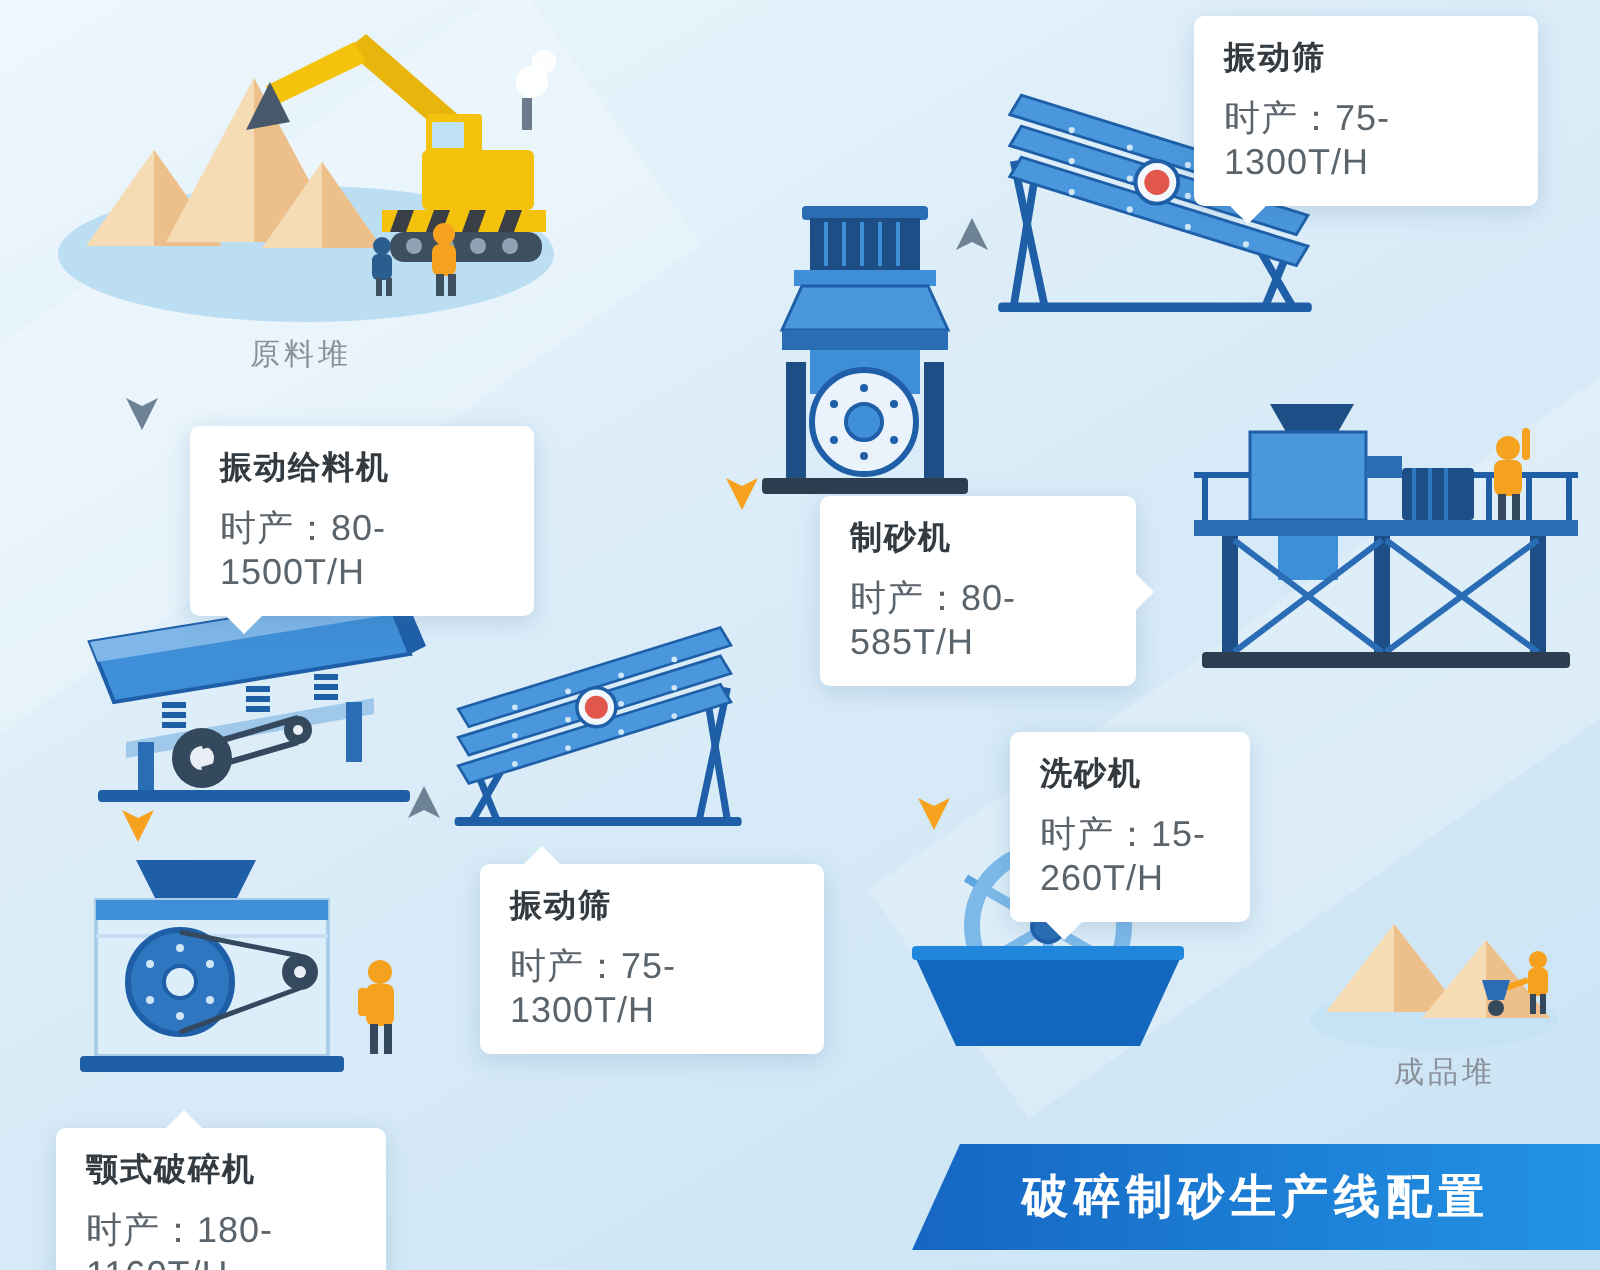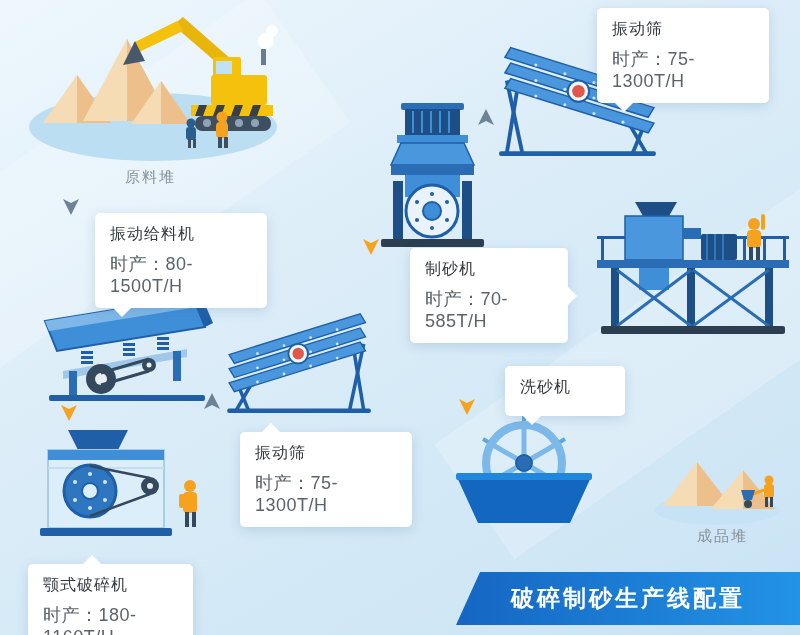--- a/index.html
+++ b/index.html
@@ -5,21 +5,21 @@
   * { margin:0; padding:0; box-sizing:border-box; }
   html,body { width:800px; height:635px; }
   body { font-family:"Liberation Sans","DejaVu Sans",sans-serif; }
   .stage { position:relative; width:800px; height:635px; overflow:hidden;
     background:linear-gradient(150deg,#eef7fd 0%,#dcedf8 40%,#c9e3f4 100%); }
   .stripe { position:absolute; background:rgba(255,255,255,0.22); transform:rotate(-35deg); pointer-events:none; }
   .node { position:absolute; z-index:1; }
   .caption { position:absolute; color:#8a9199; font-size:15px; letter-spacing:2px; z-index:2; }
   .card { position:absolute; background:#ffffff; border-radius:5px; padding:11px 15px;
     box-shadow:0 3px 12px rgba(60,110,160,0.20); z-index:5; }
-  .card-title { font-size:16px; color:#333a40; margin-bottom:7px; letter-spacing:1px; }
+  .card-title { font-size:16px; color:#333a40; margin-bottom:7px; letter-spacing:1px;font-weight:bold; }
   .card-cap { font-size:18px; color:#5c646b; letter-spacing:0.5px; }
   .pointer { position:absolute; width:0; height:0; border:9px solid transparent; }
   .pt-down { border-top-color:#fff; border-bottom-width:0; bottom:-9px; }
   .pt-up { border-bottom-color:#fff; border-top-width:0; top:-9px; }
   .pt-right { border-left-color:#fff; border-right-width:0; right:-9px; top:50%; margin-top:-9px; }
   .arrow { position:absolute; z-index:4; }
   .banner { position:absolute; left:456px; top:572px; width:344px; height:53px;
     background:linear-gradient(90deg,#1566c2,#2293e6);
     clip-path:polygon(24px 0,100% 0,100% 100%,0 100%);
     display:flex; align-items:center; justify-content:center; z-index:6; }
@@ -353,38 +353,39 @@
 
 
   <div class="card" style="left:597px;top:8px;width:172px;">
     <div class="card-title">振动筛</div>
     <div class="card-cap">时产：75-1300T/H</div>
     <div class="pointer pt-down" style="left:18px;"></div>
   </div>
 
   <div class="card" style="left:410px;top:248px;width:158px;">
     <div class="card-title">制砂机</div>
-    <div class="card-cap">时产：70-585T/H</div>
+    <div class="card-cap">时产：80-585T/H</div>
     <div class="pointer pt-right"></div>
   </div>
 
   <div class="card" style="left:240px;top:432px;width:172px;">
     <div class="card-title">振动筛</div>
     <div class="card-cap">时产：75-1300T/H</div>
     <div class="pointer pt-up" style="left:22px;"></div>
   </div>
 
   <div class="card" style="left:28px;top:564px;width:165px;">
     <div class="card-title">颚式破碎机</div>
     <div class="card-cap">时产：180-1160T/H</div>
     <div class="pointer pt-up" style="left:55px;"></div>
   </div>
 
   <div class="card" style="left:505px;top:366px;width:120px;">
     <div class="card-title">洗砂机</div>
+    <div class="card-cap">时产：15-260T/H</div>
     <div class="pointer pt-down" style="left:18px;"></div>
   </div>
 
   <div class="banner">
     <span>破碎制砂生产线配置</span>
   </div>
 
 </div>
 
 </body></html>

